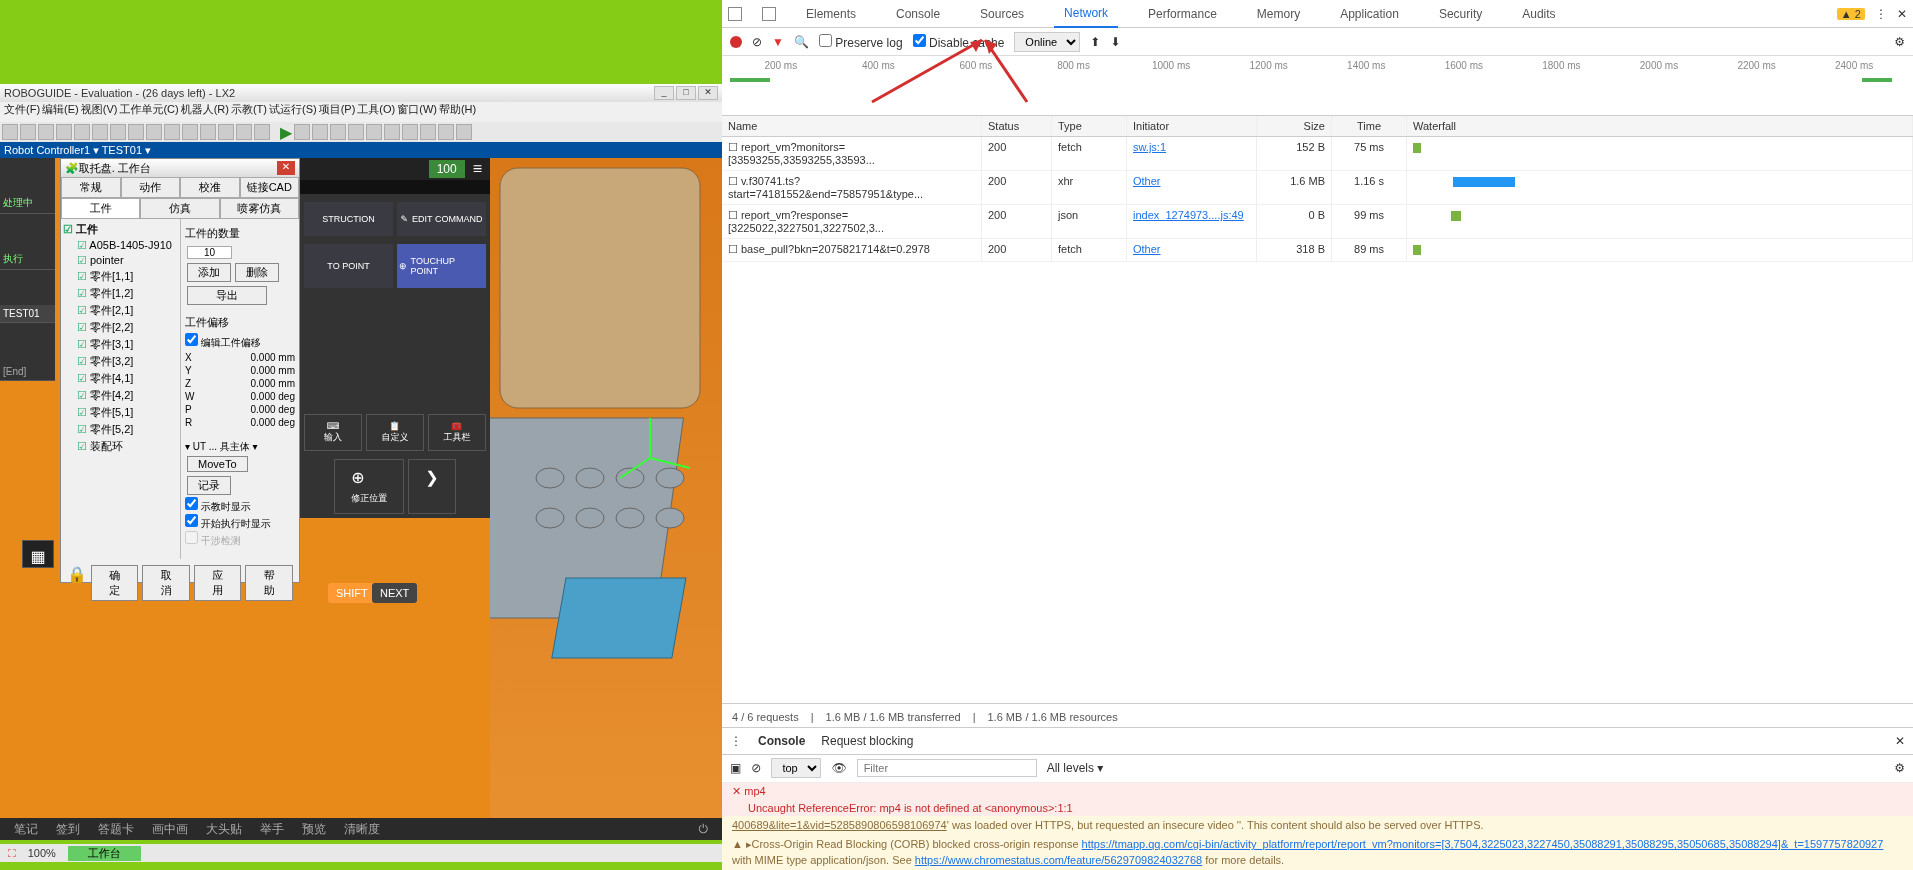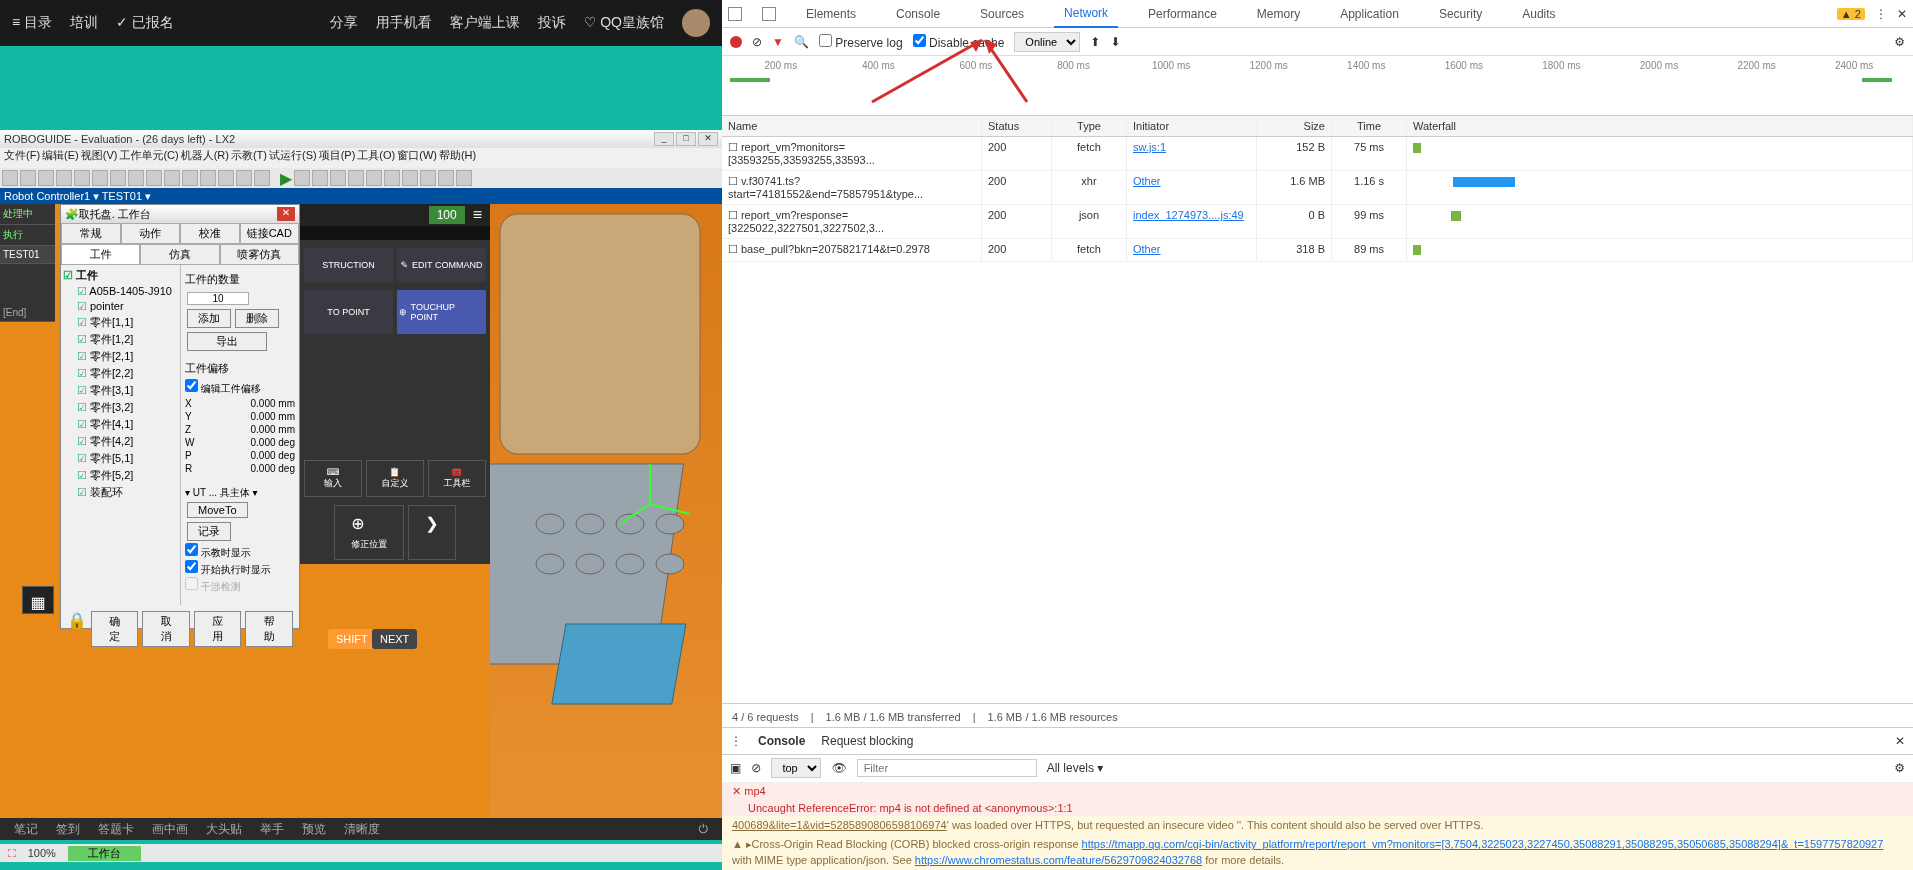--- a/index.html
+++ b/index.html
@@ -2,43 +2,43 @@
 <html><head>
 <meta charset="utf-8">
 <style>
 *{box-sizing:border-box;margin:0;padding:0;font-family:"Microsoft YaHei",Arial,sans-serif;}
 body{width:1913px;height:870px;display:flex;background:#fff;overflow:hidden;}
 .left-pane{width:722px;height:870px;background:#000;display:flex;flex-direction:column;}
 .top-nav{height:46px;background:#1a1a1a;display:flex;align-items:center;color:#ddd;font-size:14px;padding:0 12px;gap:20px;}
 .nav-left{display:flex;gap:18px;align-items:center;}
 .nav-right{margin-left:auto;display:flex;gap:18px;align-items:center;}
 .avatar{width:28px;height:28px;border-radius:50%;background:#a8896a;}
-.video-area{flex:1;background:#14b8a6;position:relative;}
+.video-area{flex:1;background:#84cc16;position:relative;}
 .app-titlebar{position:absolute;top:84px;left:0;right:0;height:18px;background:linear-gradient(#fdfdfd,#e0e0e0);display:flex;align-items:center;font-size:11px;padding:0 4px;color:#333;}
 .app-win-btns{margin-left:auto;display:flex;gap:2px;}
 .app-win-btns span{width:20px;height:14px;background:#e5e5e5;border:1px solid #bbb;font-size:9px;text-align:center;}
 .menubar{position:absolute;top:102px;left:0;right:0;height:20px;background:#f0f0f0;display:flex;gap:2px;font-size:11px;padding:0 4px;color:#222;}
 .toolbar{position:absolute;top:122px;left:0;right:0;height:20px;background:#e8e8e8;display:flex;gap:2px;align-items:center;padding:0 2px;}
 .tb-icon{width:16px;height:16px;background:#ccc;border:1px solid #aaa;}
 .robot-bar{position:absolute;top:142px;left:0;right:0;height:16px;background:#0050a0;color:#fff;font-size:11px;padding:0 4px;display:flex;align-items:center;}
 .app-body{position:absolute;top:158px;left:0;right:0;bottom:30px;background:#e88a1a;}
 .side-col{position:absolute;left:0;top:0;width:55px;background:#333;color:#7cf97c;font-size:10px;}
-.side-col div{padding:3px;border-bottom:1px solid #555;}
+.side-col div{padding:3px;border-bottom:1px solid #555;margin-top:35px;}
 .dialog{position:absolute;left:60px;top:0;width:240px;height:425px;background:#f0f0f0;border:1px solid #888;}
 .dlg-title{height:18px;background:linear-gradient(#fff,#ddd);display:flex;align-items:center;font-size:11px;padding:0 4px;}
 .dlg-close{margin-left:auto;width:18px;height:14px;background:#d04030;color:#fff;text-align:center;font-size:10px;}
 .dlg-tabs{display:flex;font-size:11px;}
 .dlg-tabs span{flex:1;border:1px solid #aaa;text-align:center;padding:2px;background:#eee;}
 .dlg-body{display:flex;font-size:11px;height:340px;}
 .tree-col{width:120px;border-right:1px solid #bbb;padding:2px;overflow:hidden;}
 .tree-col div{padding:1px 0 1px 14px;white-space:nowrap;}
 .tree-col div::before{content:"☑ ";color:#2a6;}
 .props-col{flex:1;padding:4px;}
 .prop-label{font-size:11px;margin:3px 0;}
-.prop-input{width:62px;border:1px solid #aaa;font-size:10px;text-align:center;margin:2px;}
+.prop-input{width:45px;border:1px solid #aaa;font-size:10px;text-align:center;margin:2px;}
 .prop-btn{font-size:11px;border:1px solid #888;background:#eee;padding:1px 10px;margin:2px;}
 .coord-row{display:flex;justify-content:space-between;font-size:10px;margin:2px 0;}
 .dlg-footer{display:flex;gap:4px;padding:6px;justify-content:center;}
 .dlg-footer button{font-size:11px;padding:2px 12px;border:1px solid #888;background:#eee;}
 .teach-panel{position:absolute;left:300px;top:0;width:190px;background:#333;}
 .teach-header{height:22px;background:#222;display:flex;justify-content:flex-end;align-items:center;}
 .tp-badge{background:#3a8a3a;color:#fff;padding:2px 8px;font-size:12px;}
 .tp-row{display:flex;gap:4px;margin:8px 4px;}
 .tp-btn{flex:1;background:#3a3a42;color:#fff;font-size:9px;padding:12px 2px;display:flex;align-items:center;justify-content:center;gap:4px;}
 .tp-btn.active{background:#4a5ab0;}
@@ -64,55 +64,40 @@
 .dt-sel{border:1px solid #ccc;padding:2px 6px;font-size:11px;}
 .timeline{height:60px;border-bottom:1px solid #ccc;position:relative;padding-top:4px;}
 .time-ticks{display:flex;font-size:10px;color:#888;padding:0 10px;}
 .time-ticks span{flex:1;text-align:center;}
 .tl-bar1{position:absolute;top:22px;left:8px;width:40px;height:4px;background:#4caf50;}
 .tl-bar2{position:absolute;top:22px;left:1140px;width:30px;height:4px;background:#4caf50;}
 .arrow-red{position:absolute;top:-24px;font-size:50px;color:#d32f2f;pointer-events:none;}
 .net-table{flex:1;overflow:auto;}
 .net-head{display:flex;border-bottom:1px solid #ccc;background:#f5f5f5;font-size:11px;}
 .net-head div,.net-row div{padding:4px 6px;border-right:1px solid #eee;}
-.c-name{width:260px;}.c-status{width:70px;}.c-type{width:75px;text-align:center;}.c-init{width:130px;}.c-size{width:75px;text-align:right;}.c-time{width:75px;text-align:center;}.c-wf{flex:1;}
+.c-name{width:260px;}.c-status{width:70px;}.c-type{width:75px;}.c-init{width:130px;}.c-size{width:75px;text-align:right;}.c-time{width:75px;text-align:center;}.c-wf{flex:1;}
 .net-row{display:flex;font-size:11px;border-bottom:1px solid #f0f0f0;}
 .net-row .c-init{color:#1a73e8;text-decoration:underline;}
 .wf-bar{display:inline-block;height:10px;margin-top:2px;}
 .net-summary{height:24px;border-top:1px solid #ccc;padding:4px 10px;font-size:11px;color:#555;display:flex;gap:12px;align-items:flex-end;}
 .console-tabs{height:28px;border-top:1px solid #ccc;border-bottom:1px solid #ccc;display:flex;align-items:center;padding:0 8px;gap:16px;}
 .console-tabs .active{font-weight:bold;}
 .console-tabs-close{margin-left:auto;}
 .console-filter{height:28px;display:flex;align-items:center;padding:0 8px;gap:10px;border-bottom:1px solid #eee;}
 .console-filter input{border:1px solid #ccc;padding:2px 6px;width:180px;font-size:11px;}
 .console-body{flex:0 0 auto;font-family:Consolas,monospace;font-size:11px;}
 .con-err{background:#fdecea;color:#c62828;padding:2px 10px;}
 .con-warn{background:#fff8e1;color:#8a6d3b;padding:2px 10px;line-height:1.4;}
 .con-warn a{color:#1a73e8;text-decoration:underline;}
 .dev-icon{width:14px;height:14px;display:inline-block;border:1px solid #888;}
 </style>
 </head>
 <body>
 
 <div class="left-pane">
-  <div class="top-nav">
-    <div class="nav-left">
-      <span>≡ <span>目录</span></span>
-      <span>培训</span>
-      <span>✓ 已报名</span>
-    </div>
-    <div class="nav-right">
-      <span>分享</span>
-      <span>用手机看</span>
-      <span>客户端上课</span>
-      <span>投诉</span>
-      <span>♡ QQ皇族馆</span>
-      <span class="avatar"></span>
-    </div>
-  </div>
 
   <div class="video-area">
     <div class="app-titlebar">
       <span>ROBOGUIDE - Evaluation - (26 days left) - LX2</span>
       <div class="app-win-btns">
         <span>_</span>
         <span>□</span>
         <span>✕</span>
       </div>
     </div>

